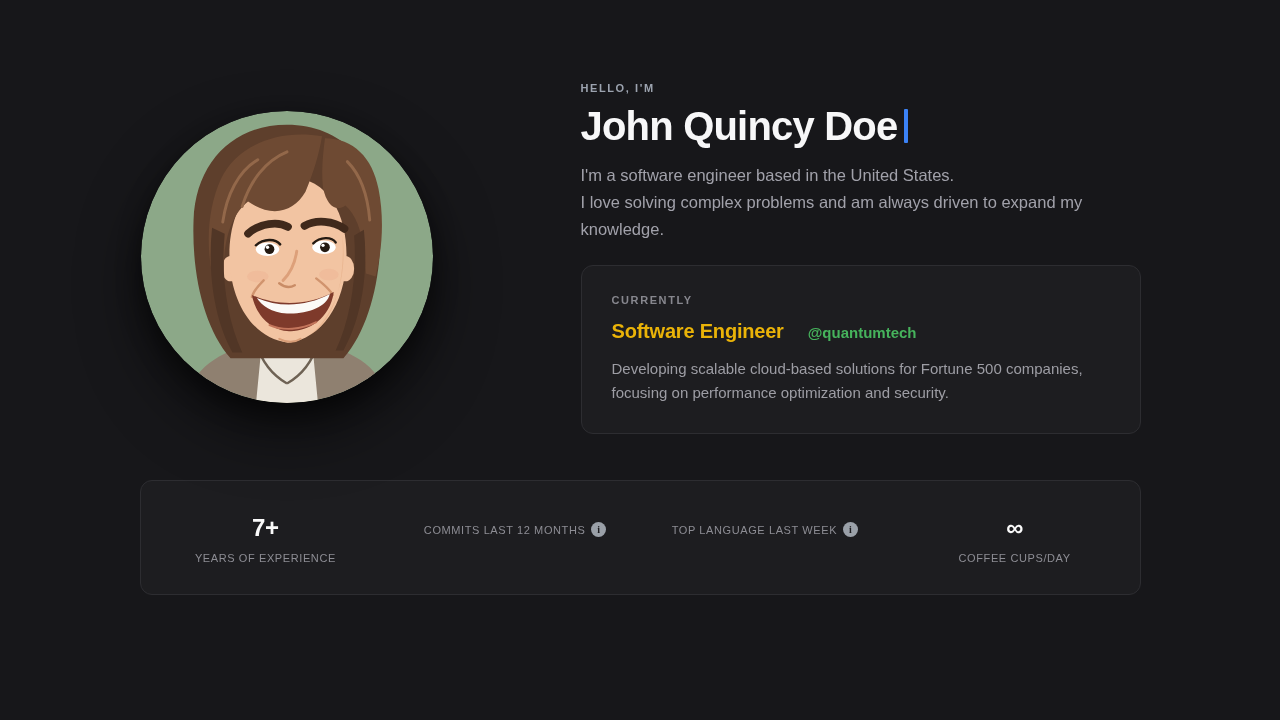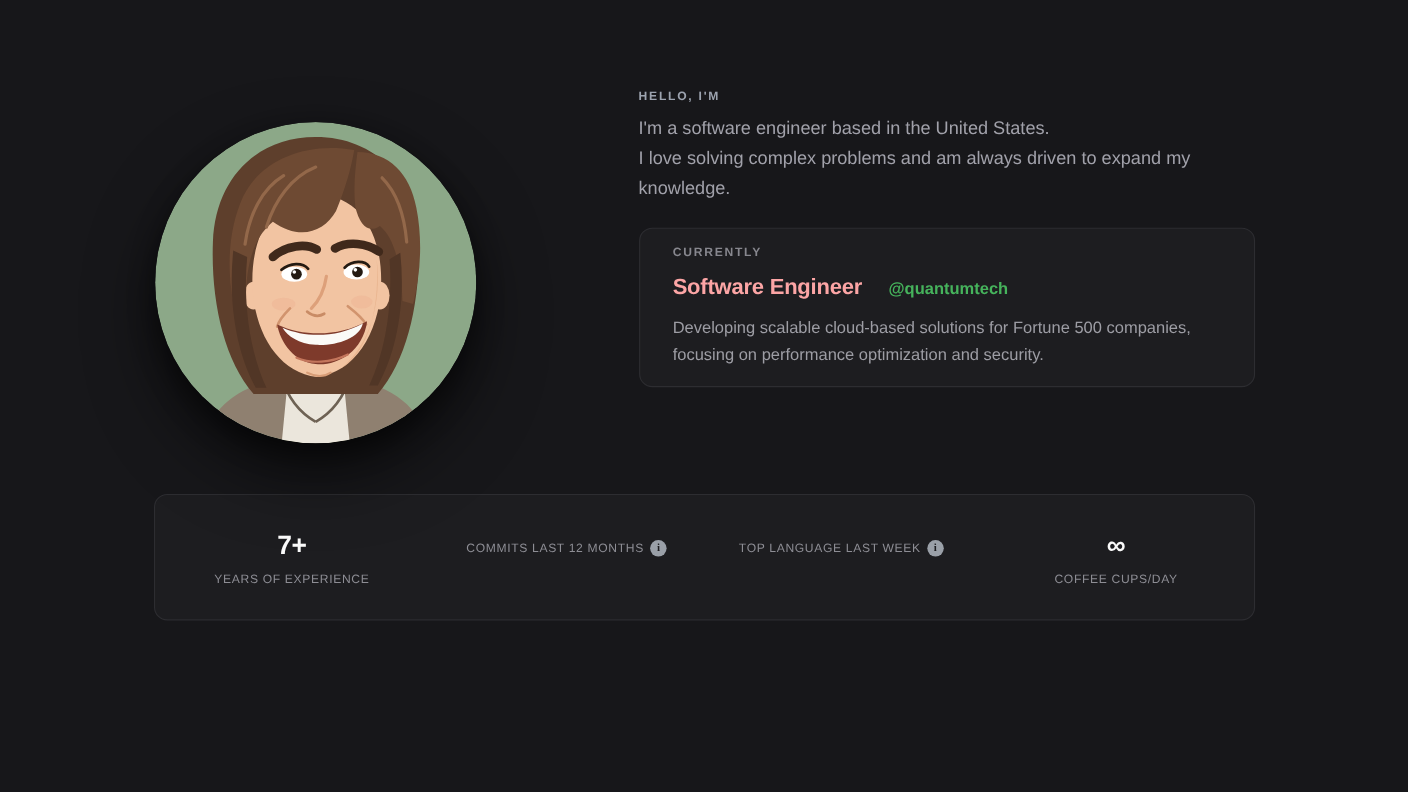--- a/index.html
+++ b/index.html
@@ -32,28 +32,28 @@
     display:inline-block; width:4px; height:34px; margin-left:7px;
     background:#3b82f6; border-radius:1px; vertical-align:-3px;
     animation:blink 1.1s steps(2,start) infinite;
   }
   @keyframes blink { 50% { opacity:0; } }
   .intro { font-size:16.5px; line-height:27px; color:#a1a1aa; margin-bottom:22px; }
   .intro span { display:block; }
   .intro span + span { display:inline; }
   .card {
     width:560px; border:1px solid #2d2d31; background:#1d1d20;
-    border-radius:12px; padding:16px 30px; margin-top:0;
+    border-radius:12px; padding:28px 30px; margin-top:0;
   }
   .card-label {
     font-size:11px; letter-spacing:1.6px; color:#87878e; font-weight:600;
     margin-bottom:14px;
   }
   .role-line { display:flex; align-items:baseline; margin-bottom:14px; }
-  .role-title { font-size:20px; font-weight:700; color:#fca5a5; letter-spacing:-.2px; }
+  .role-title { font-size:20px; font-weight:700; color:#eab308; letter-spacing:-.2px; }
   .company { font-size:15px; font-weight:700; color:#46b35c; margin-left:24px; }
   .role-desc { font-size:15px; line-height:24px; color:#9d9da4; }
   .stats-bar {
     margin-top:46px; height:115px; width:1001px;
     border:1px solid #2d2d31; background:#1d1d20; border-radius:12px;
     display:flex; align-items:stretch; padding-top:32px;
   }
   .stat { flex:1 1 0; text-align:center; }
   .stat-value { font-size:24px; font-weight:700; color:#fafafa; line-height:30px; letter-spacing:-.3px; }
   .stat-label {
@@ -150,20 +150,21 @@
           <path d="M212,52 C226,66 233,88 235,112" fill="none" stroke="#93684a" stroke-width="3" stroke-linecap="round"></path>
 
           <path d="M73,120 C68,168 76,216 94,248 L104,248 C88,214 82,168 86,126 Z" fill="#513626"></path>
           <path d="M229,122 C234,168 226,214 208,246 L200,246 C216,212 222,168 219,128 Z" fill="#513626"></path>
         </g>
       </svg>
     </div>
 
     <div class="hero-text">
       <div class="greeting">HELLO, I'M</div>
+      <h1 class="name-line"><span>John Quincy Doe</span><span class="caret"></span></h1>
       <div class="intro">
         <span>I'm a software engineer based in the United States.</span>
         <span>I love solving complex problems and am always driven to expand my knowledge.</span>
       </div>
 
       <div class="card">
         <div class="card-label">CURRENTLY</div>
         <div class="role-line">
           <span class="role-title">Software Engineer</span>
           <span class="company">@quantumtech</span>

